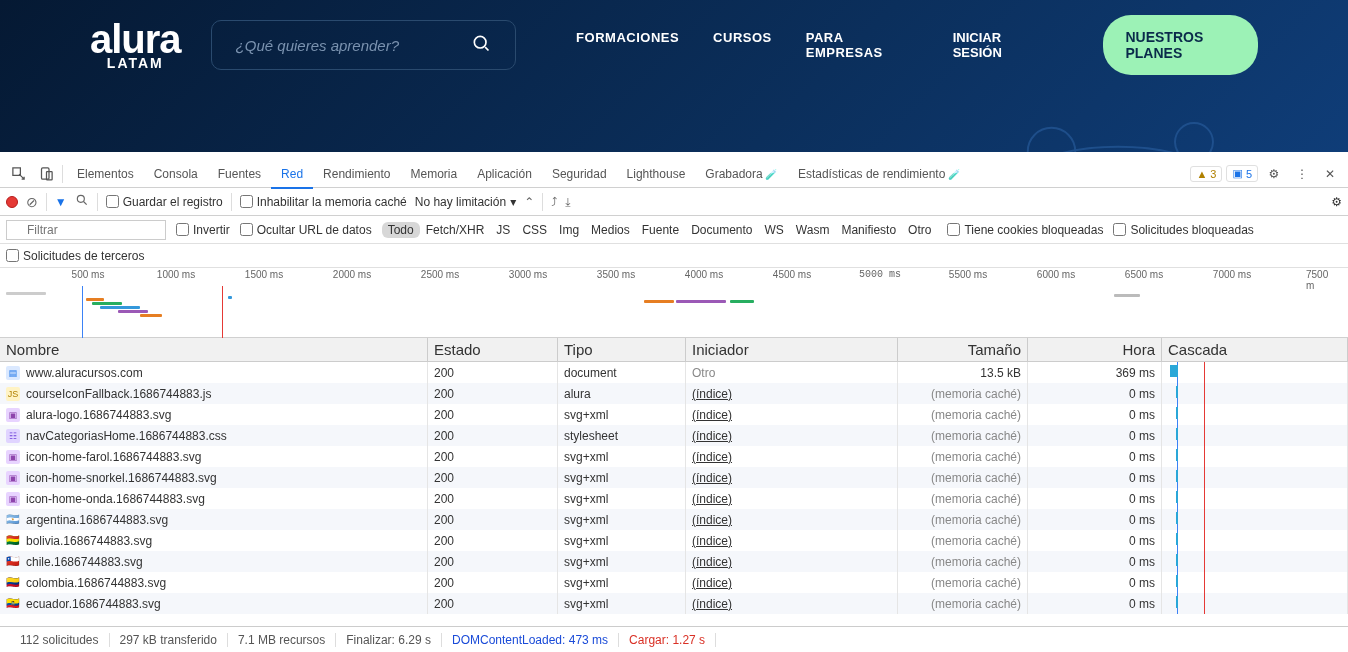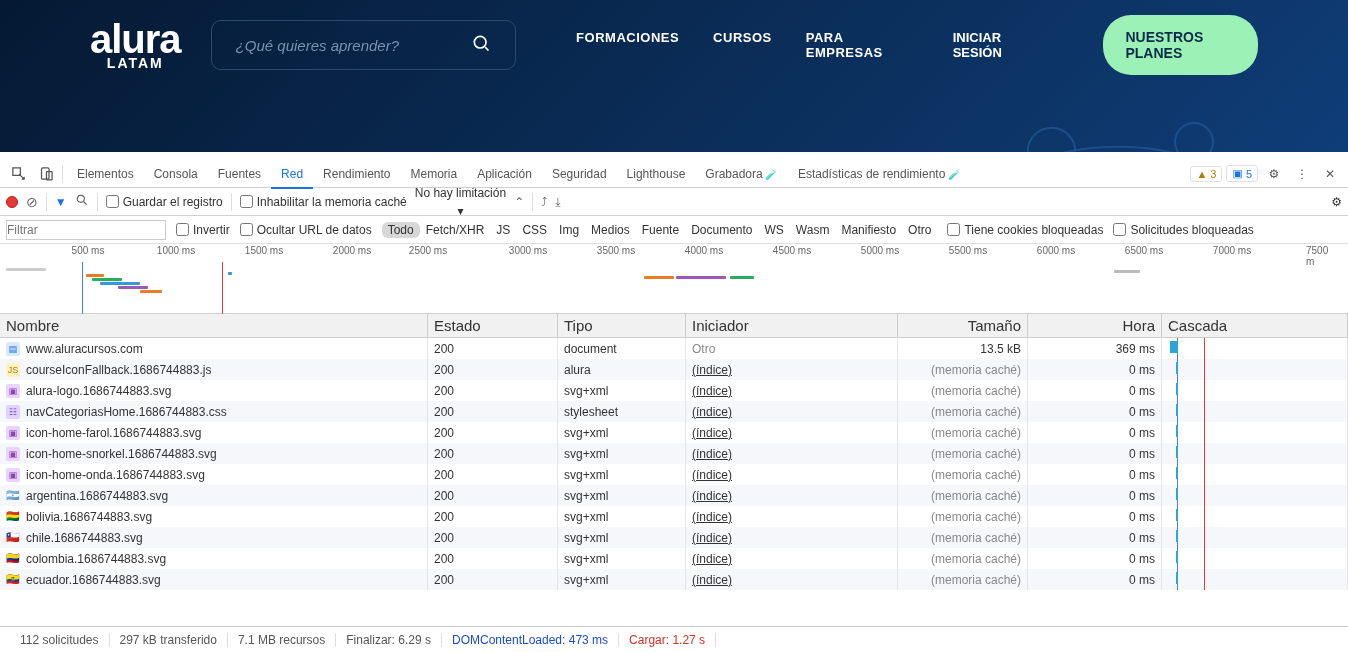--- a/index.html
+++ b/index.html
@@ -35,24 +35,24 @@
 .dt-tabs .msg { color: #1a73e8; }
 
 .dt-toolbar { display: flex; align-items: center; height: 28px; border-bottom: 1px solid #d0d0d0; padding: 0 6px; gap: 8px; }
 .dt-toolbar .rec { width: 12px; height: 12px; border-radius: 50%; background: #e53935; border: 1px solid #b71c1c; }
 .dt-toolbar .clear-icon { font-size: 14px; color: #666; }
 .dt-toolbar .funnel { color: #1a73e8; }
 .dt-toolbar .glass { color: #666; }
 .divider { width: 1px; height: 18px; background: #ddd; }
 .chk { display: flex; align-items: center; gap: 4px; color: #333; }
 .chk input { width: 13px; height: 13px; }
-.throttle { display: flex; align-items: center; gap: 4px; flex-direction: column; }
+.throttle { display: flex; align-items: center; gap: 4px; }
 
 .dt-filters { display: flex; align-items: center; height: 28px; border-bottom: 1px solid #e0e0e0; padding: 0 6px; gap: 10px; flex-wrap: nowrap; }
-.filter-input { width: 160px; height: 20px; border: 1px solid #ccc; padding: 0 0; font-size: 12px; }
+.filter-input { width: 160px; height: 20px; border: 1px solid #ccc; padding: 0 20px; font-size: 12px; }
 .type-filter { padding: 1px 6px; border-radius: 6px; cursor: pointer; }
 .type-filter.active { background: #d7d7d7; }
 
 .dt-filters2 { display: flex; align-items: center; height: 24px; border-bottom: 1px solid #e0e0e0; padding: 0 6px; }
 
 .timeline { height: 70px; border-bottom: 1px solid #d0d0d0; position: relative; background: #fff; }
 .tl-ticks { position: relative; height: 18px; font-size: 10px; color: #666; }
 .tl-ticks span { position: absolute; top: 1px; transform: translateX(-50%); }
 .tl-body { position: relative; height: 52px; }
 .tl-line { position: absolute; top: 0; bottom: 0; width: 1px; background: #3b82f6; }
@@ -201,33 +201,39 @@
     <span id="type-filters-host"><span class="type-filter active">Todo</span><span class="type-filter">Fetch/XHR</span><span class="type-filter">JS</span><span class="type-filter">CSS</span><span class="type-filter">Img</span><span class="type-filter">Medios</span><span class="type-filter">Fuente</span><span class="type-filter">Documento</span><span class="type-filter">WS</span><span class="type-filter">Wasm</span><span class="type-filter">Manifiesto</span><span class="type-filter">Otro</span></span>
     <label class="chk">
         <input type="checkbox" style="">
         <span>Tiene cookies bloqueadas</span>
       </label>
     <label class="chk">
         <input type="checkbox" style="">
         <span>Solicitudes bloqueadas</span>
       </label>
   </div>
+  <div class="dt-filters2">
+    <label class="chk">
+        <input type="checkbox" style="">
+        <span>Solicitudes de terceros</span>
+      </label>
+  </div>
 
   <div class="timeline">
     <div class="tl-ticks" id="tl-ticks">
         <span style="left: 88px;">500 ms</span>
         <span style="left: 176px;">1000 ms</span>
         <span style="left: 264px;">1500 ms</span>
         <span style="left: 352px;">2000 ms</span>
-        <span style="left: 428px;">2500 ms</span>
+        <span style="left: 440px;">2500 ms</span>
         <span style="left: 528px;">3000 ms</span>
         <span style="left: 616px;">3500 ms</span>
         <span style="left: 704px;">4000 ms</span>
         <span style="left: 792px;">4500 ms</span>
-        <span style="left: 880px;">5000 ms</span>
+        <span style="left: 880px; font-family: Liberation Mono, monospace;">5000 ms</span>
         <span style="left: 968px;">5500 ms</span>
         <span style="left: 1056px;">6000 ms</span>
         <span style="left: 1144px;">6500 ms</span>
         <span style="left: 1232px;">7000 ms</span>
         <span style="left: 1320px;">7500 m</span>
       </div>
     <div class="tl-body" id="tl-body">
       <div class="tl-line" style="left:82px"></div>
       <div class="tl-line red" style="left:222px"></div>
       <div class="tl-bar" style="left:6px;top:6px;width:40px;background:#ccc"></div>

